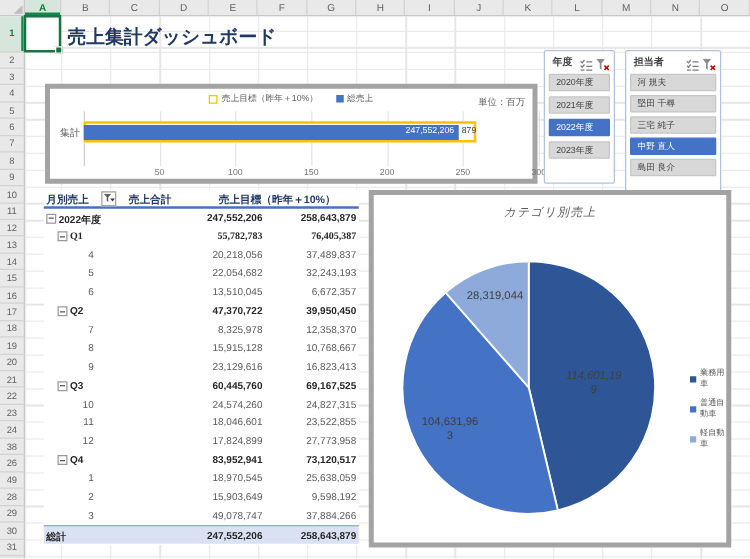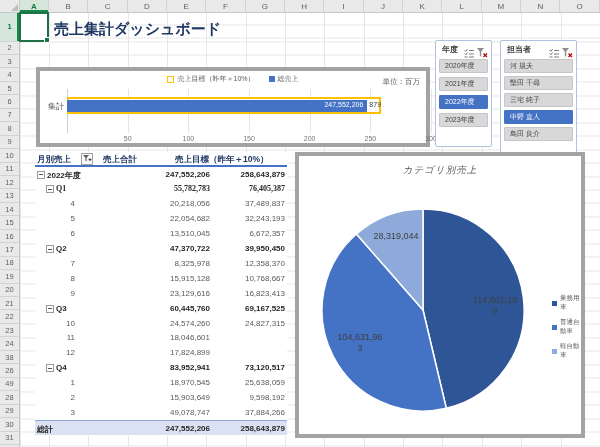--- a/index.html
+++ b/index.html
@@ -65,21 +65,21 @@
   .slicer-item{position:absolute;left:3px;right:3px;height:14px;border-radius:1px;font-size:7px;
                display:flex;align-items:center;padding-left:5px;box-sizing:border-box;
                background:#D8D8D8;border:1px solid #C6C6C6;color:#404040;cursor:pointer;}
   .slicer-item.selected{background:#4472C4;border-color:#4472C4;color:#fff;}
 
   
   .pie-title{position:absolute;top:8px;left:0;right:0;text-align:center;font-size:9.5px;
              color:#595959;letter-spacing:1px;font-style:italic;}
   #pie-svg{position:absolute;left:0;top:0;}
   .pie-lab{position:absolute;font-size:9px;color:#3F3F3F;text-align:center;line-height:11px;}
-  .pl-dark{left:156px;top:139px;width:80px;}
+  .pl-dark{left:136px;top:139px;width:80px;font-style:italic;}
   .pl-med{left:21px;top:176px;width:80px;}
   .pl-light{left:52px;top:75px;width:90px;}
   .pie-lab span{display:block;}
   .pie-legend{position:absolute;left:253px;top:138px;display:flex;flex-direction:column;gap:6px;}
   .pleg-item{display:flex;align-items:center;gap:3px;font-size:6.5px;color:#595959;}
   .pleg-sw{width:5px;height:5px;flex:none;}
 
   
   #pivot{position:absolute;left:35px;top:152px;width:252px;height:284px;background:#fff;}
   .pv-head{position:absolute;left:0;top:0;width:100%;height:15px;border-bottom:2px solid #4472C4;
@@ -358,24 +358,26 @@
           <span class="v v2">69,167,525</span>
         </div>
         <div class="prow month" style="top: 149px;">
           <span class="lab month">10</span>
           <span class="v v1">24,574,260</span>
           <span class="v v2">24,827,315</span>
         </div>
         <div class="prow month" style="top: 163.9px;">
           <span class="lab month">11</span>
           <span class="v v1">18,046,601</span>
+          <span class="v v2">23,522,855</span>
         </div>
         <div class="prow month" style="top: 178.8px;">
           <span class="lab month">12</span>
           <span class="v v1">17,824,899</span>
+          <span class="v v2">27,773,958</span>
         </div>
         <div class="prow quarter bold" style="top: 193.7px;">
           <span class="mbox" style="left: 11px;"></span>
           <span class="lab quarter">Q4</span>
           <span class="v v1">83,952,941</span>
           <span class="v v2">73,120,517</span>
         </div>
         <div class="prow month" style="top: 208.6px;">
           <span class="lab month">1</span>
           <span class="v v1">18,970,545</span>

